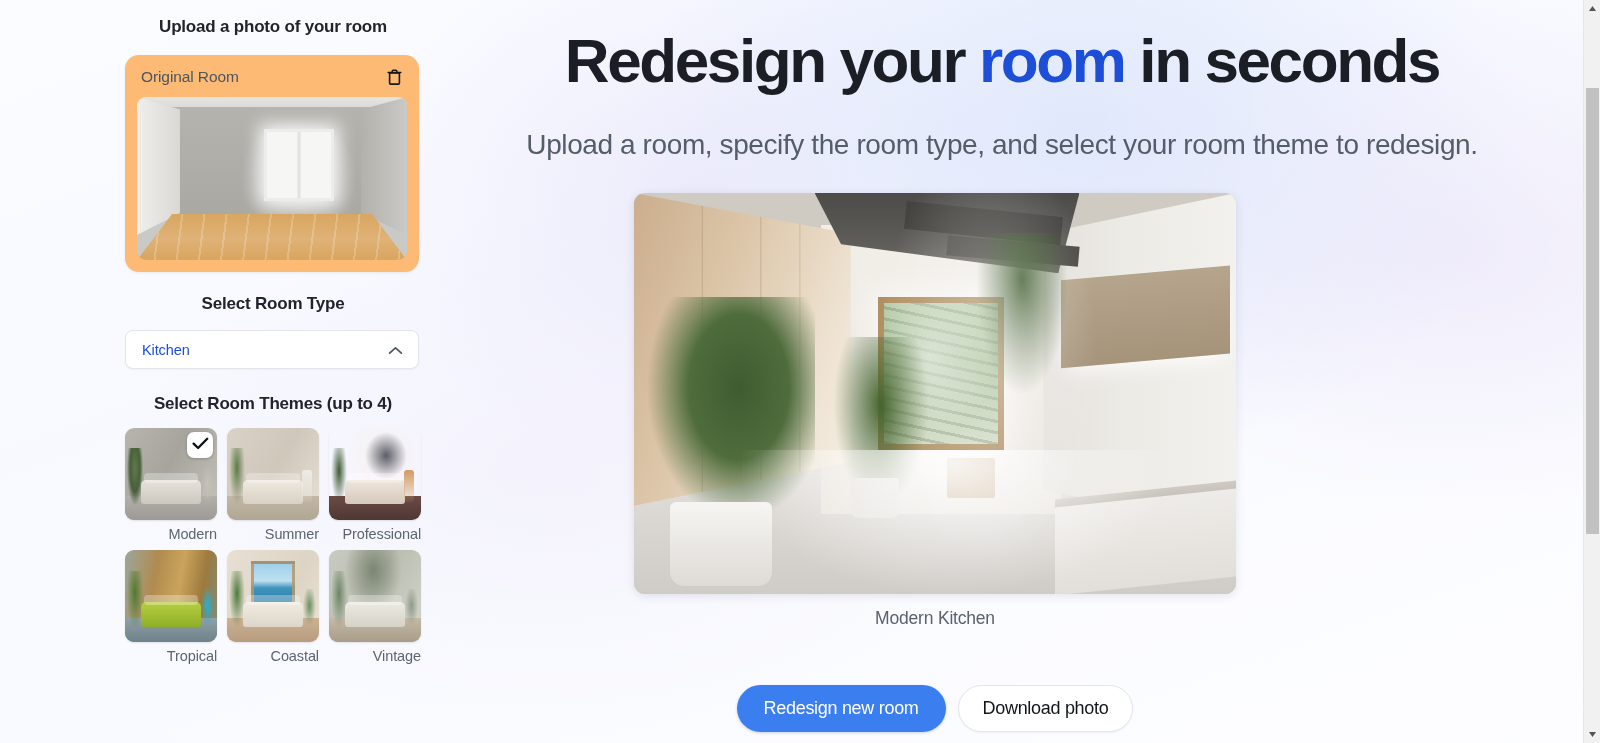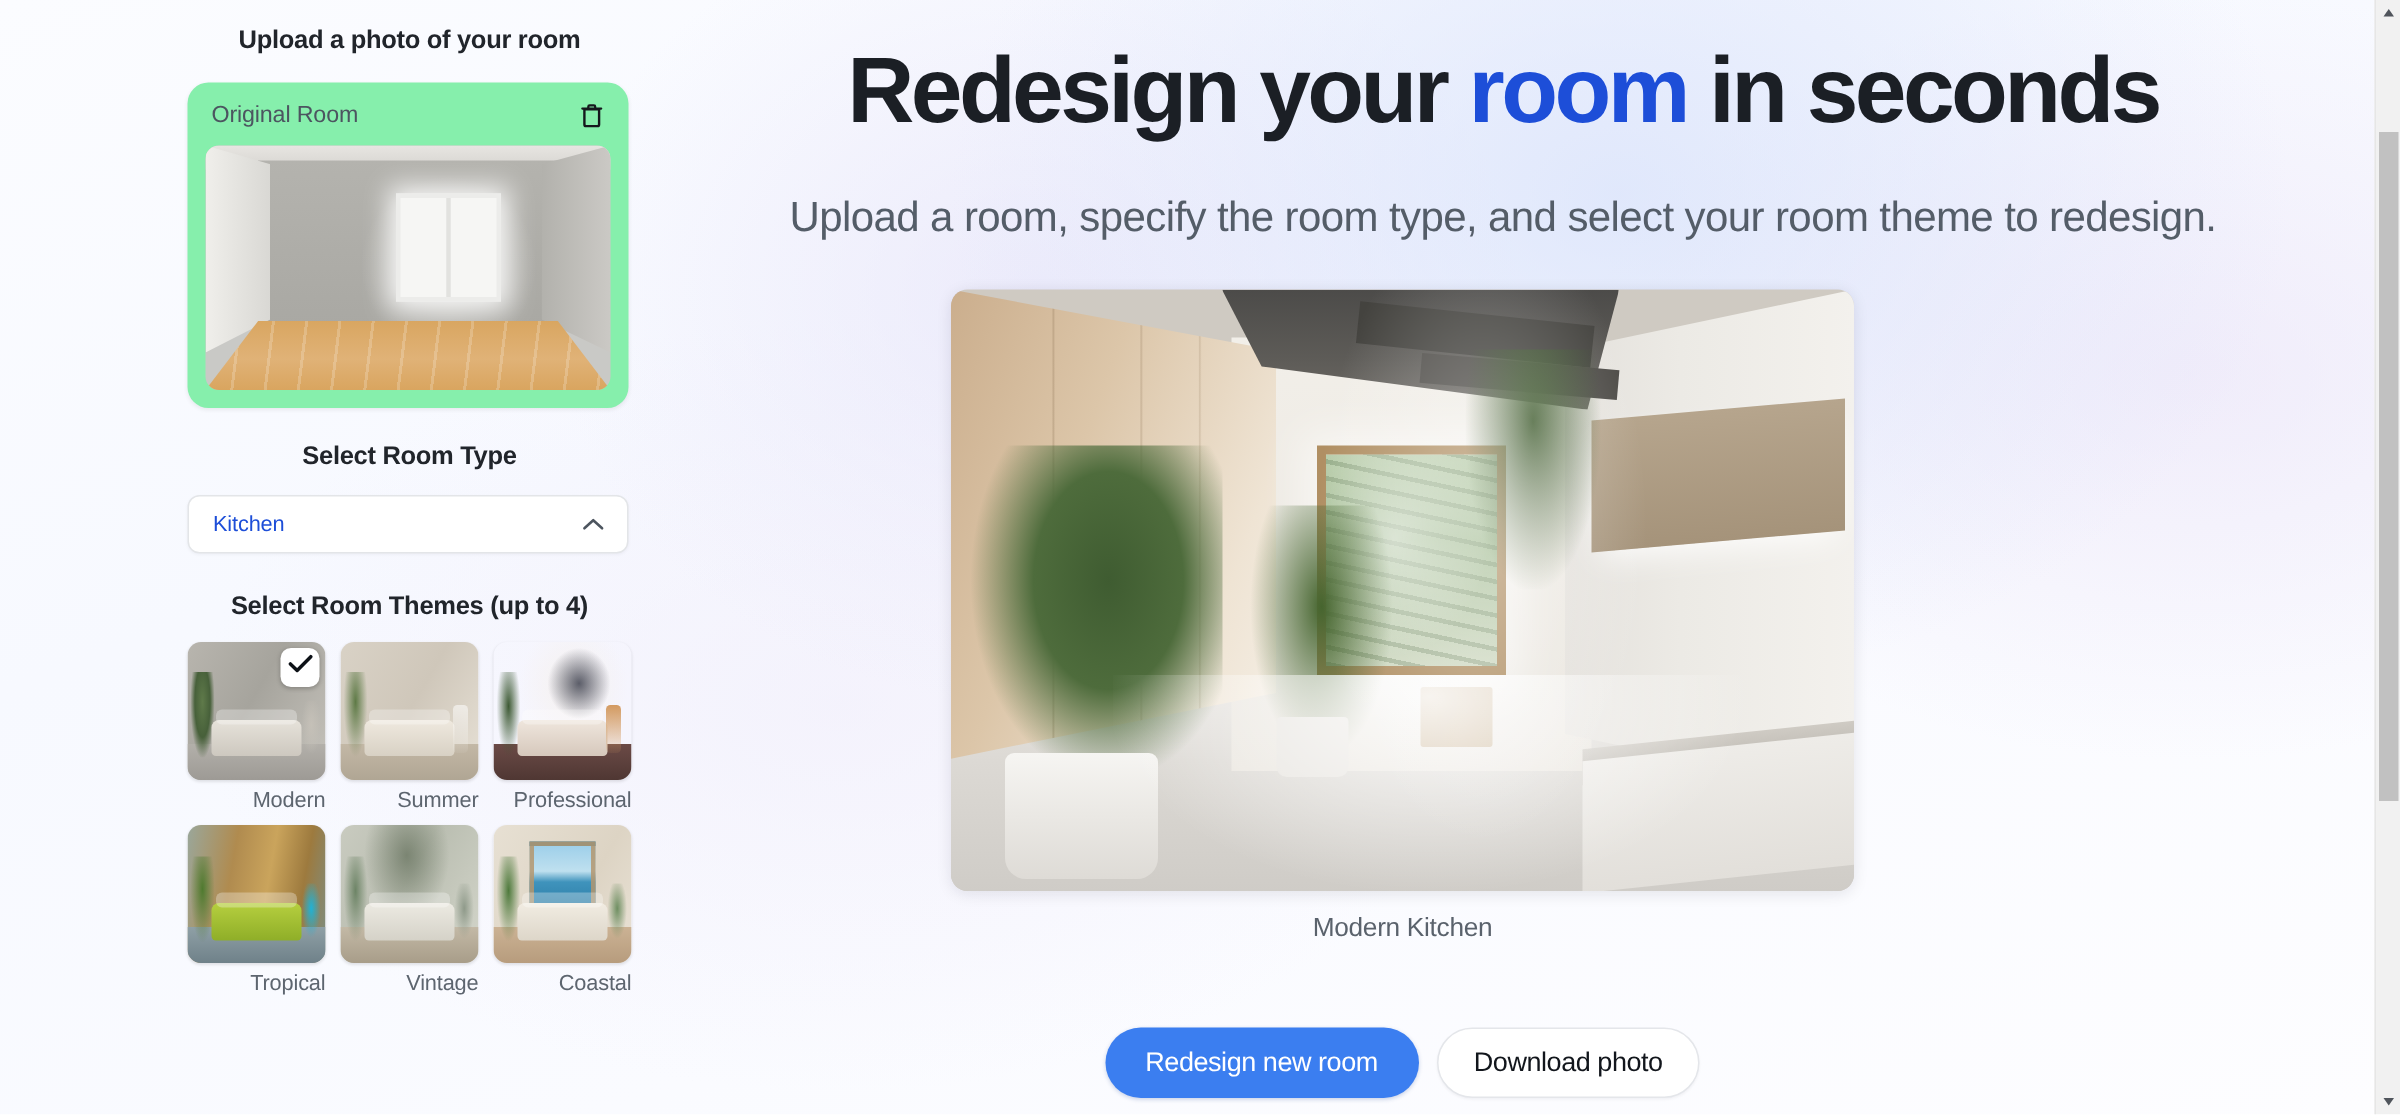--- a/index.html
+++ b/index.html
@@ -39,21 +39,21 @@
     font-weight: 700;
     color: #21252b;
     letter-spacing: -0.2px;
     line-height: 1;
   }
   #upload-title { margin-top: 18px; }
 
   .upload-card {
     margin-top: 20px;
     width: 294px;
-    background: #86efac;
+    background: #fdba74;
     border-radius: 14px;
     padding: 11px 12px 12px 12px;
     box-shadow: 0 1px 3px rgba(0,0,0,0.07);
     text-align: left;
   }
   .upload-card-head {
     display: flex;
     align-items: center;
     justify-content: space-between;
     height: 22px;
@@ -513,43 +513,43 @@
             <div class="couch" style="background:linear-gradient(180deg,#b6cf3f 0%,#8fae28 100%)"></div>
             <div class="plant2" style="background:radial-gradient(ellipse at 50% 45%, #1fb2d6 0%, rgba(31,178,214,0) 68%)"></div>
           </div>
         </div>
         <div class="theme-label">Tropical</div>
       </div>
 
       <div class="theme-cell">
         <div class="theme-thumb">
           <div class="sc">
+            <div class="wall" style="background:linear-gradient(120deg,#e7e0d3 0%,#ddd4c4 60%,#e9e2d6 100%)"></div>
+            <div class="win" style="background:linear-gradient(180deg,#9fd0ea 0%,#bfe0ef 42%,#3f93bc 60%,#2f7fa8 100%)"></div>
+            <div class="floor" style="background:linear-gradient(180deg,#cbb294 0%,#b79c7d 100%)"></div>
+            <div class="plant" style="background:radial-gradient(ellipse at 50% 40%, #4e7a3c 0%, rgba(78,122,60,0) 70%)"></div>
+            <div class="couch" style="background:linear-gradient(180deg,#f1ece2 0%,#ddd6c9 100%)"></div>
+            <div class="plant2" style="background:radial-gradient(ellipse at 50% 45%, #6f8f62 0%, rgba(111,143,98,0) 70%)"></div>
+          </div>
+        </div>
+        <div class="theme-label">Coastal</div>
+      </div>
+
+      <div class="theme-cell">
+        <div class="theme-thumb">
+          <div class="sc">
             <div class="wall" style="background:linear-gradient(120deg,#c9cbc0 0%,#b9bdb0 45%,#d4d6cb 100%)"></div>
             <div class="wall" style="background:radial-gradient(ellipse at 48% 22%, rgba(70,85,62,0.55) 0%, rgba(70,85,62,0) 42%)"></div>
             <div class="floor" style="background:linear-gradient(180deg,#c3b9a6 0%,#a89d89 100%)"></div>
             <div class="plant" style="background:radial-gradient(ellipse at 50% 40%, #6d8466 0%, rgba(109,132,102,0) 70%)"></div>
             <div class="couch" style="background:linear-gradient(180deg,#eceae2 0%,#d5d2c8 100%)"></div>
             <div class="plant2" style="background:radial-gradient(ellipse at 50% 45%, #8f9a8a 0%, rgba(143,154,138,0) 70%)"></div>
           </div>
         </div>
         <div class="theme-label">Vintage</div>
-      </div>
-
-      <div class="theme-cell">
-        <div class="theme-thumb">
-          <div class="sc">
-            <div class="wall" style="background:linear-gradient(120deg,#e7e0d3 0%,#ddd4c4 60%,#e9e2d6 100%)"></div>
-            <div class="win" style="background:linear-gradient(180deg,#9fd0ea 0%,#bfe0ef 42%,#3f93bc 60%,#2f7fa8 100%)"></div>
-            <div class="floor" style="background:linear-gradient(180deg,#cbb294 0%,#b79c7d 100%)"></div>
-            <div class="plant" style="background:radial-gradient(ellipse at 50% 40%, #4e7a3c 0%, rgba(78,122,60,0) 70%)"></div>
-            <div class="couch" style="background:linear-gradient(180deg,#f1ece2 0%,#ddd6c9 100%)"></div>
-            <div class="plant2" style="background:radial-gradient(ellipse at 50% 45%, #6f8f62 0%, rgba(111,143,98,0) 70%)"></div>
-          </div>
-        </div>
-        <div class="theme-label">Coastal</div>
       </div>
 
     </div>
   </div>
 
   <div class="headline">
     <span>Redesign your </span><span class="accent">room</span><span> in seconds</span>
   </div>
 
   <div class="subhead">Upload a room, specify the room type, and select your room theme to redesign.</div>

